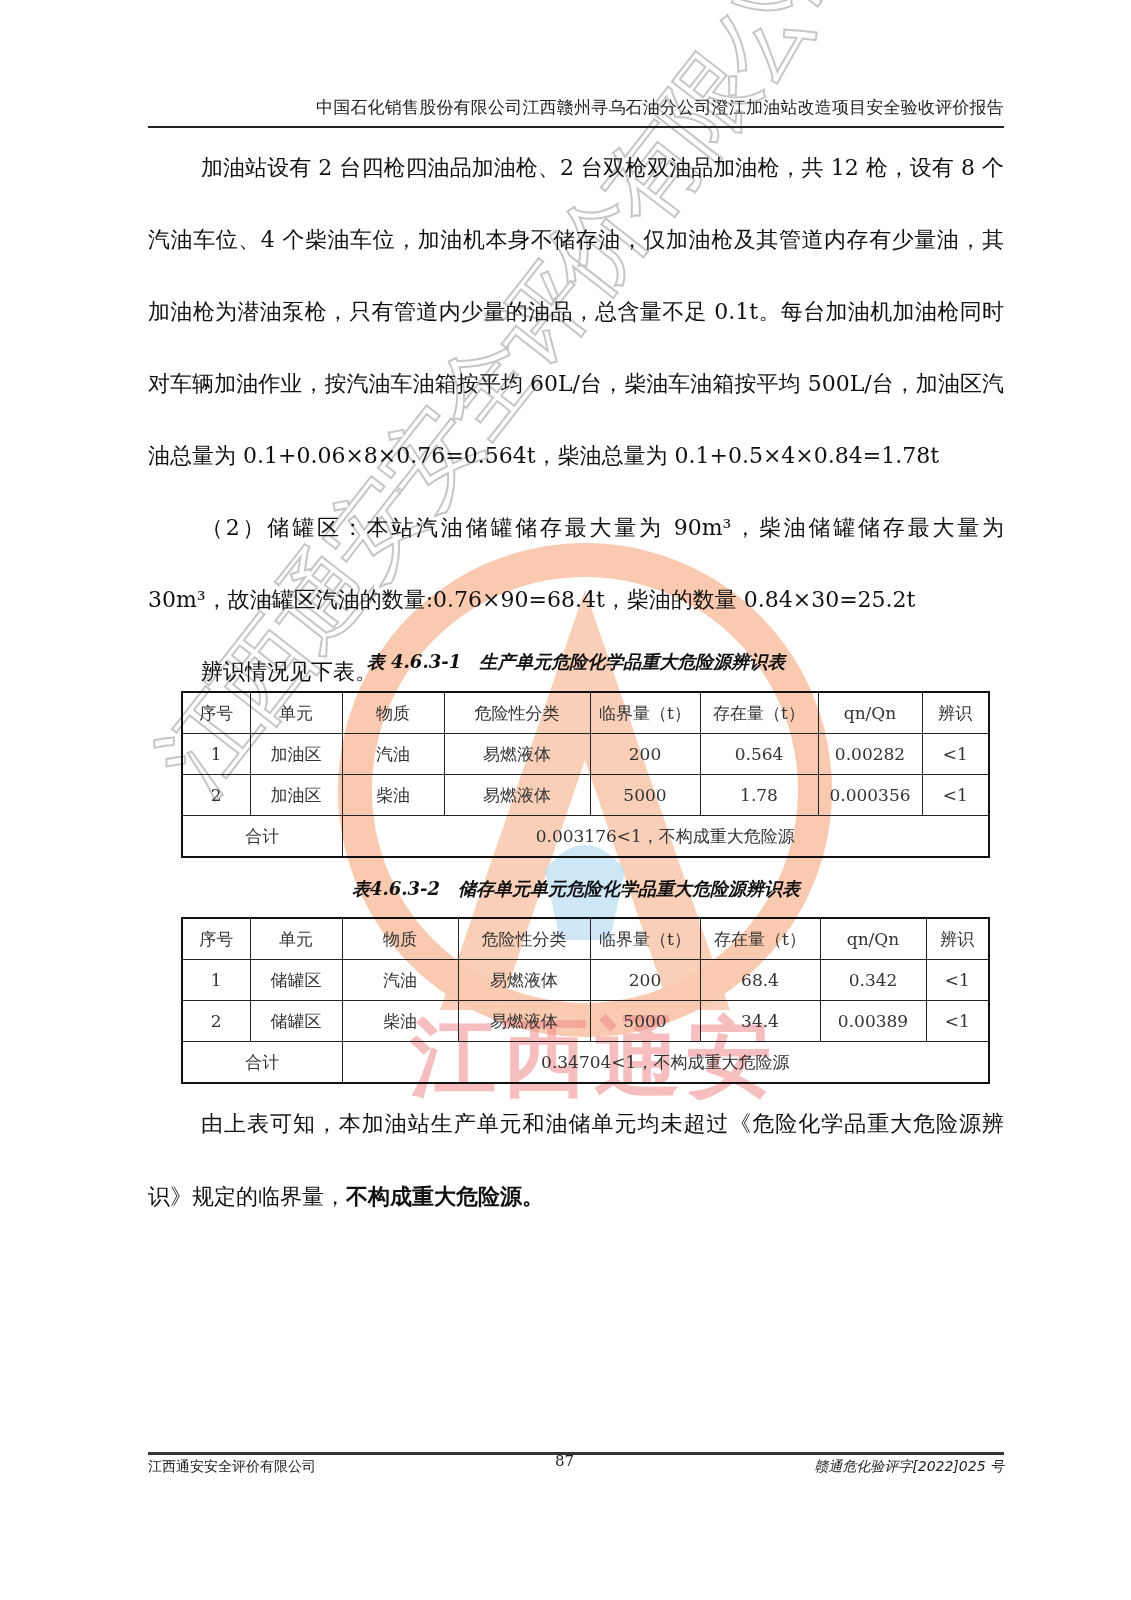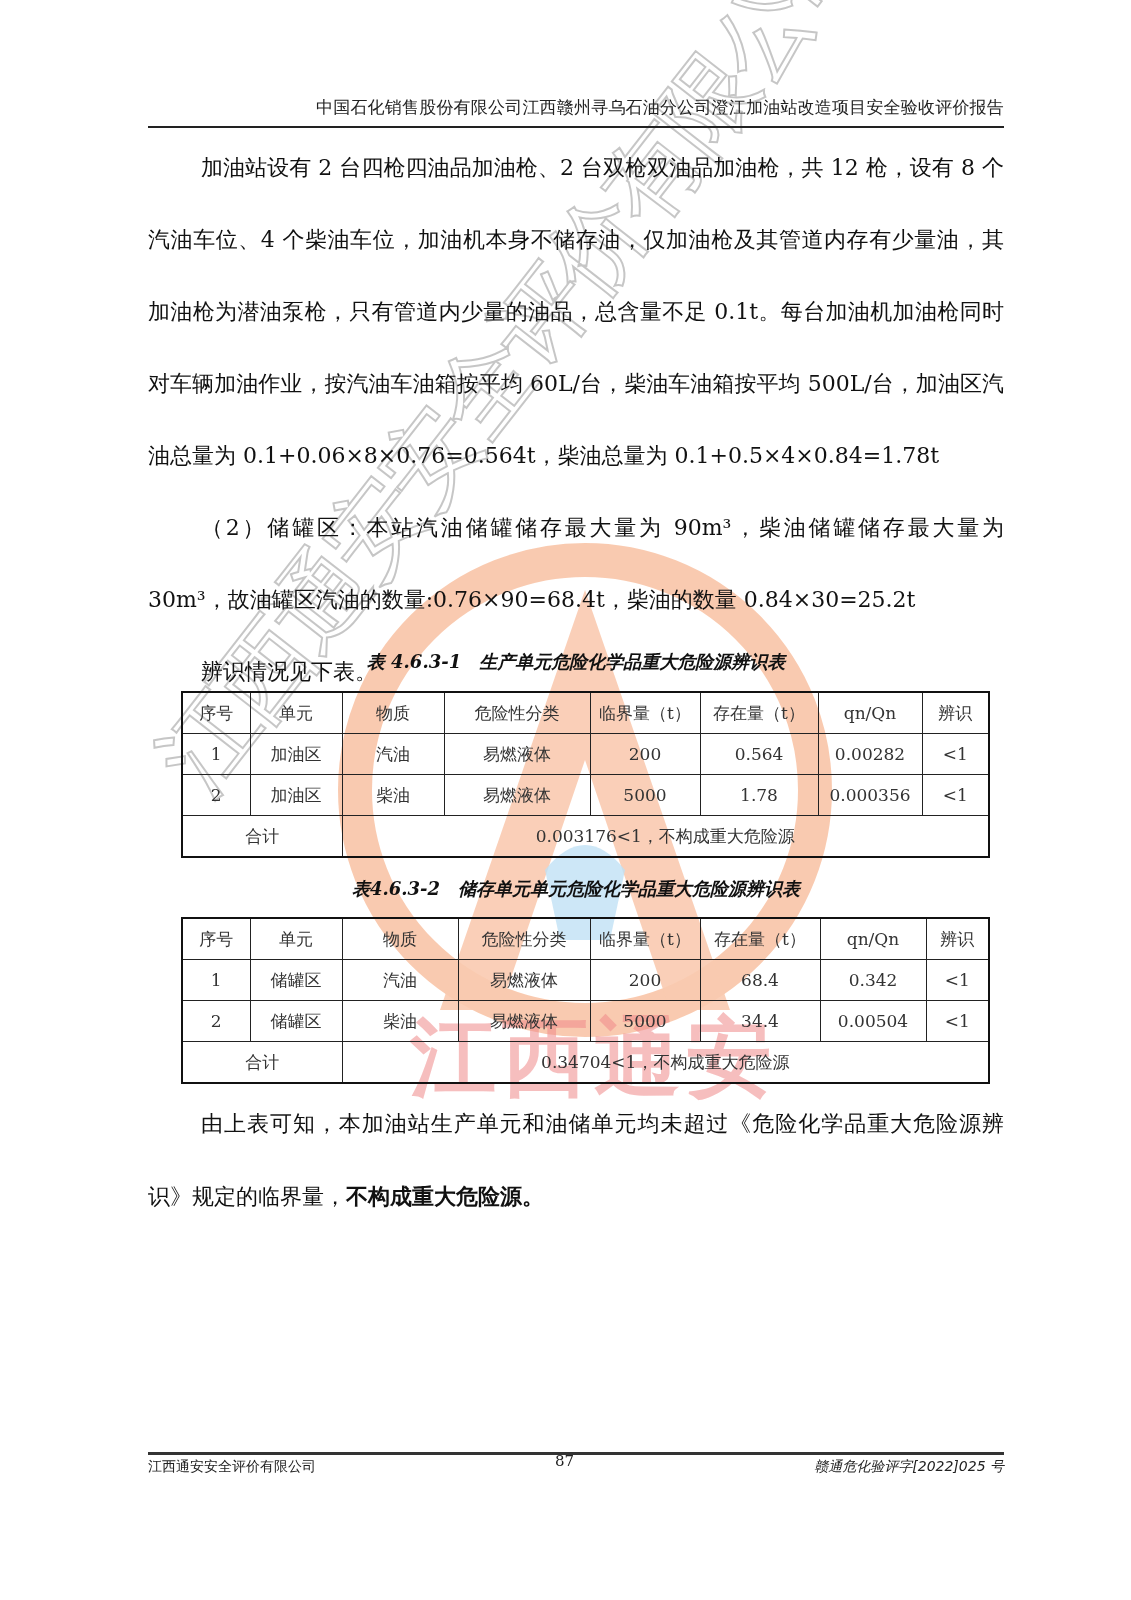--- a/index.html
+++ b/index.html
@@ -130,21 +130,21 @@
       <td>0.342</td>
       <td>&lt;1</td>
     </tr>
     <tr>
       <td>2</td>
       <td>储罐区</td>
       <td>柴油</td>
       <td>易燃液体</td>
       <td>5000</td>
       <td>34.4</td>
-      <td>0.00504</td>
+      <td>0.00389</td>
       <td>&lt;1</td>
     </tr>
     <tr>
       <td colspan="2">合计</td>
       <td colspan="6">0.34704&lt;1，不构成重大危险源</td>
     </tr>
   </tbody>
     </table>
 
   <div class="body-text" style="top:1088px;">

